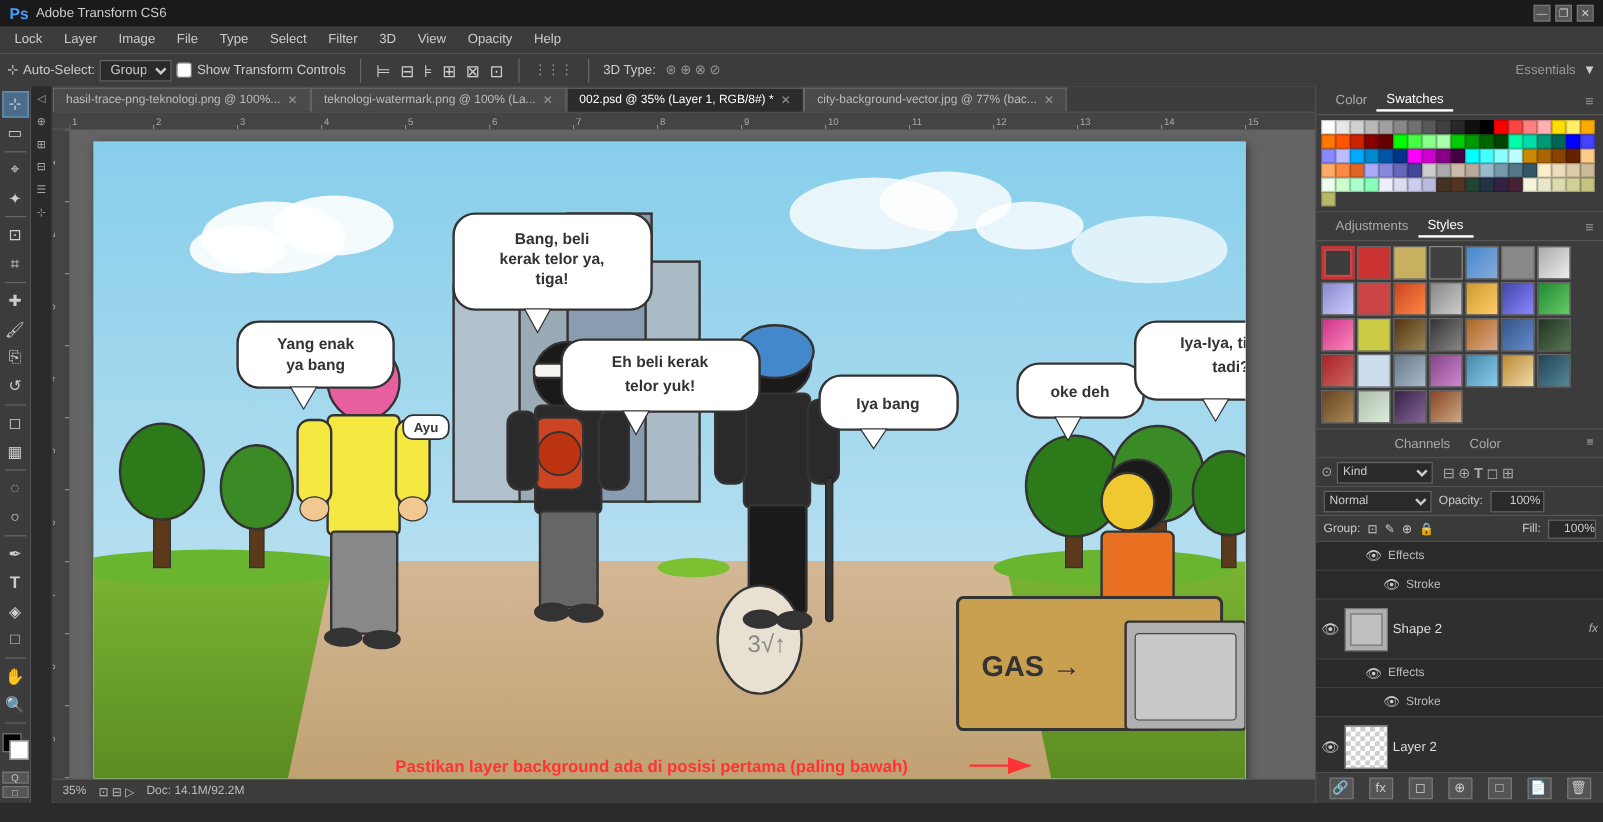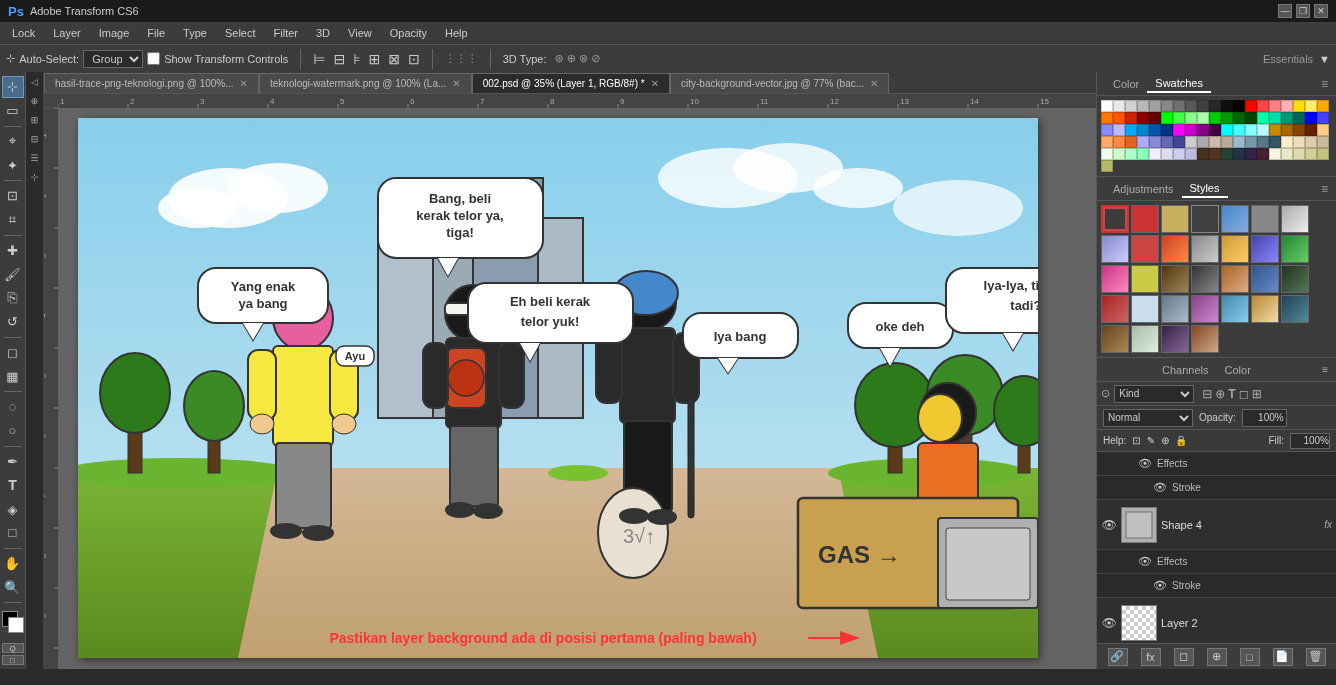--- a/index.html
+++ b/index.html
@@ -511,20 +511,25 @@
             <defs>
               <marker id="arrow" markerWidth="10" markerHeight="7" refX="9" refY="3.5" orient="auto">
                 <polygon points="0 0, 10 3.5, 0 7" fill="#ff3333"></polygon>
               </marker>
             </defs>
           </svg>
         </div>
       </div>
     </div>
 
+    <div id="statusbar">
+      <span>35%</span>
+      <span>⊡ ⊟ ▷</span>
+      <span>Doc: 14.1M/92.2M</span>
+    </div>
   </div>
 
   <div id="right-panel">
 
     <div id="color-panel">
       <div class="panel-header">
         <span class="panel-tab">Color</span>
         <span class="panel-tab active">Swatches</span>
         <span class="panel-close-btn">≡</span>
       </div>
@@ -714,21 +719,21 @@
           <option>Dissolve</option>
           <option>Multiply</option>
           <option>Screen</option>
           <option>Overlay</option>
         </select>
         <span>Opacity:</span>
         <input type="text" class="opacity-input" value="100%" style="">
       </div>
 
       <div id="layers-lock">
-        <span>Help:</span>
+        <span>Group:</span>
         <span class="lock-icon" title="Lock Transparent Pixels">⊡</span>
         <span class="lock-icon" title="Lock Image Pixels">✎</span>
         <span class="lock-icon" title="Lock Position">⊕</span>
         <span class="lock-icon" title="Lock All">🔒</span>
         <span style="margin-left:auto;">Fill:</span>
         <input type="text" class="fill-input" value="100%" style="">
       </div>
 
       <div id="layers-list">
 
@@ -742,21 +747,21 @@
         </div>
 
         <div class="layer-item">
           <div class="layer-eye">👁</div>
           <div class="layer-thumb" style="background:#b0b0b0;">
             <svg width="34" height="34">
                 <rect x="4" y="4" width="26" height="26" fill="#c0c0c0" stroke="#888" stroke-width="1.5"></rect>
               </svg>
           </div>
           <div class="layer-info">
-            <span class="layer-name">Shape 4</span>
+            <span class="layer-name">Shape 2</span>
           </div>
           <span class="layer-fx">fx</span>
         </div>
 
         <div class="effect-row">
           <span class="effect-eye">👁</span>
           <span class="effect-name">Effects</span>
         </div>
         <div class="effect-row" style="padding-left:55px;">
           <span class="effect-eye">👁</span>

